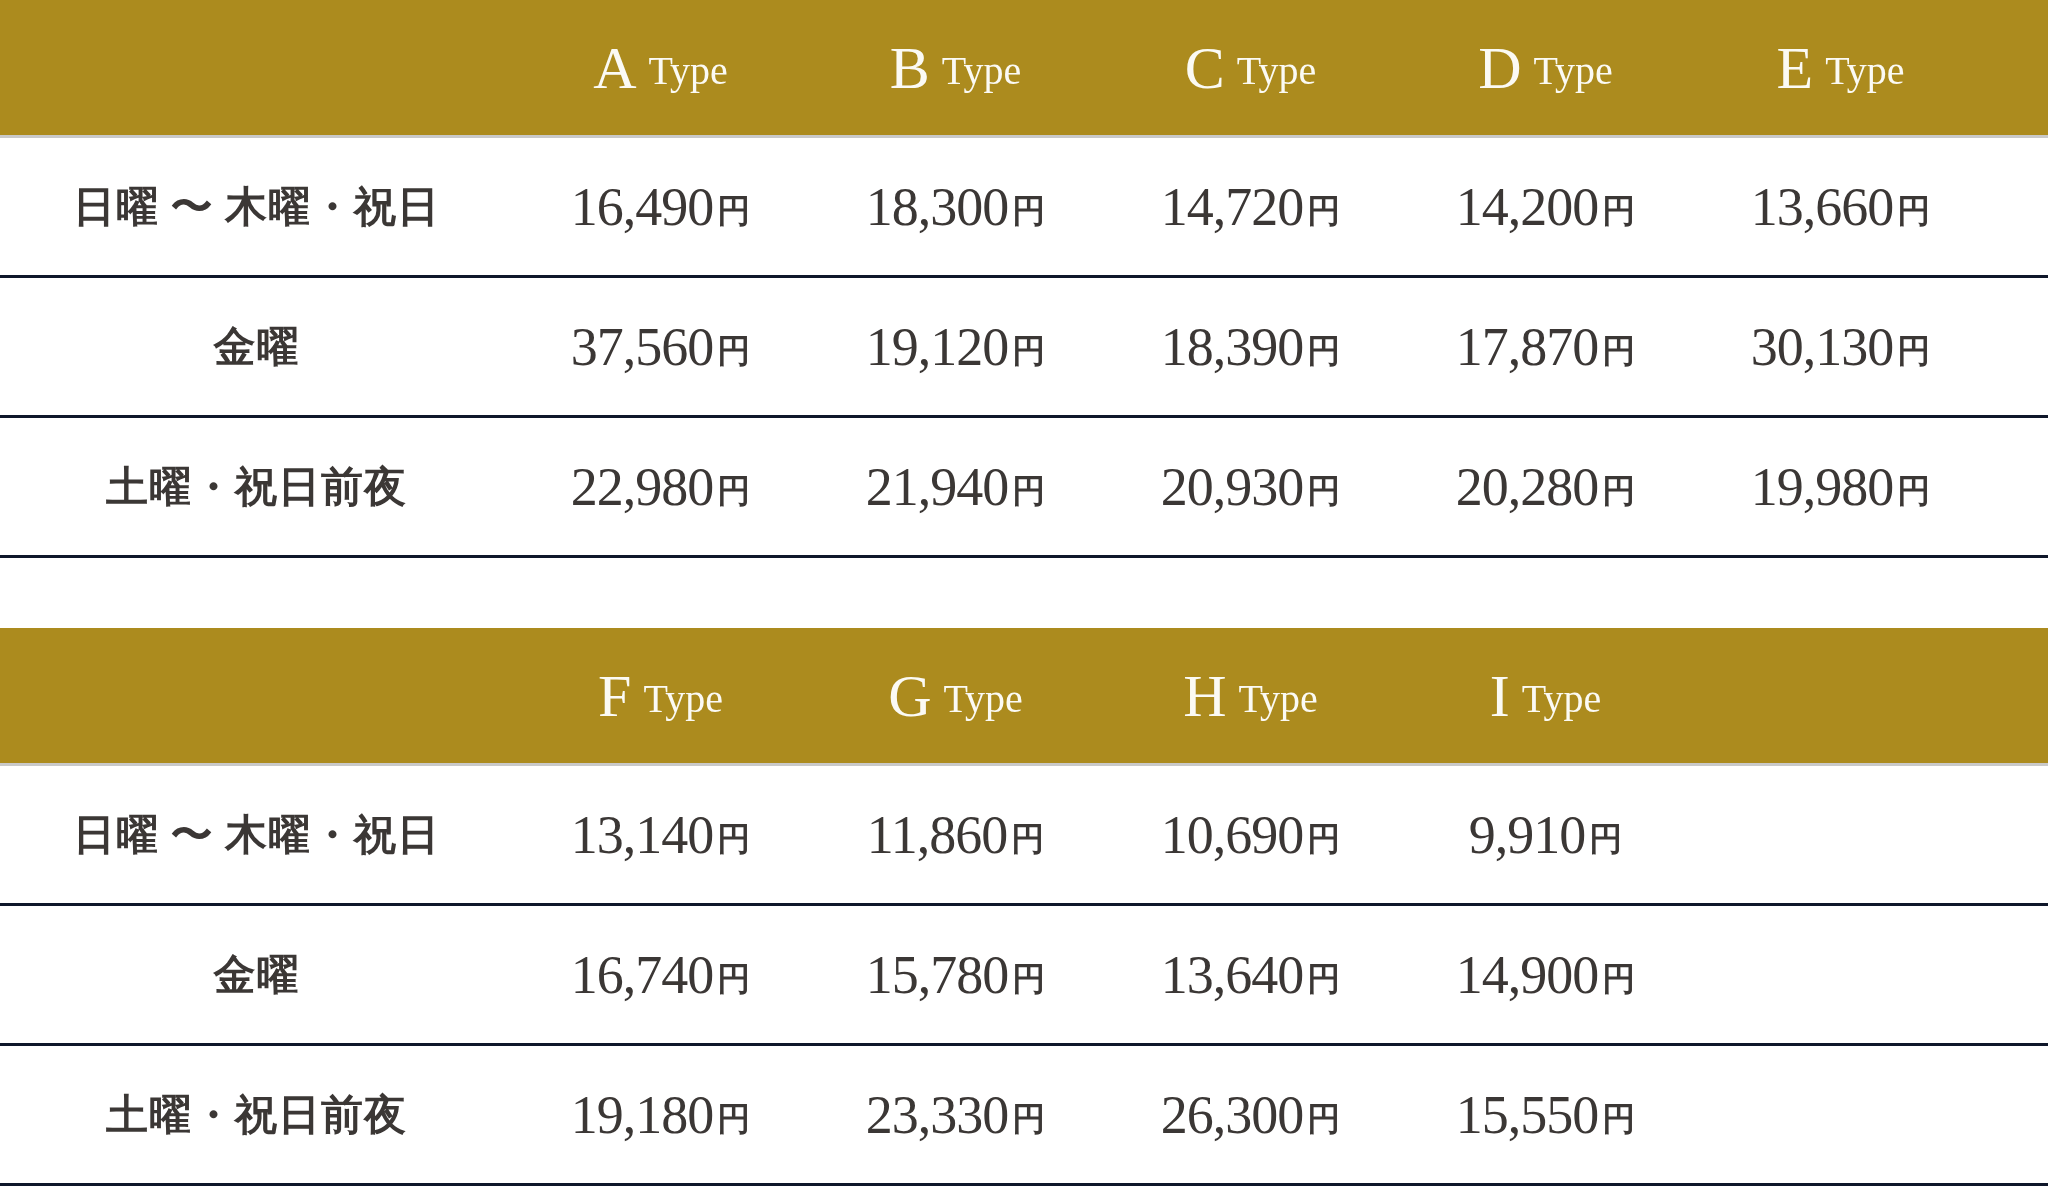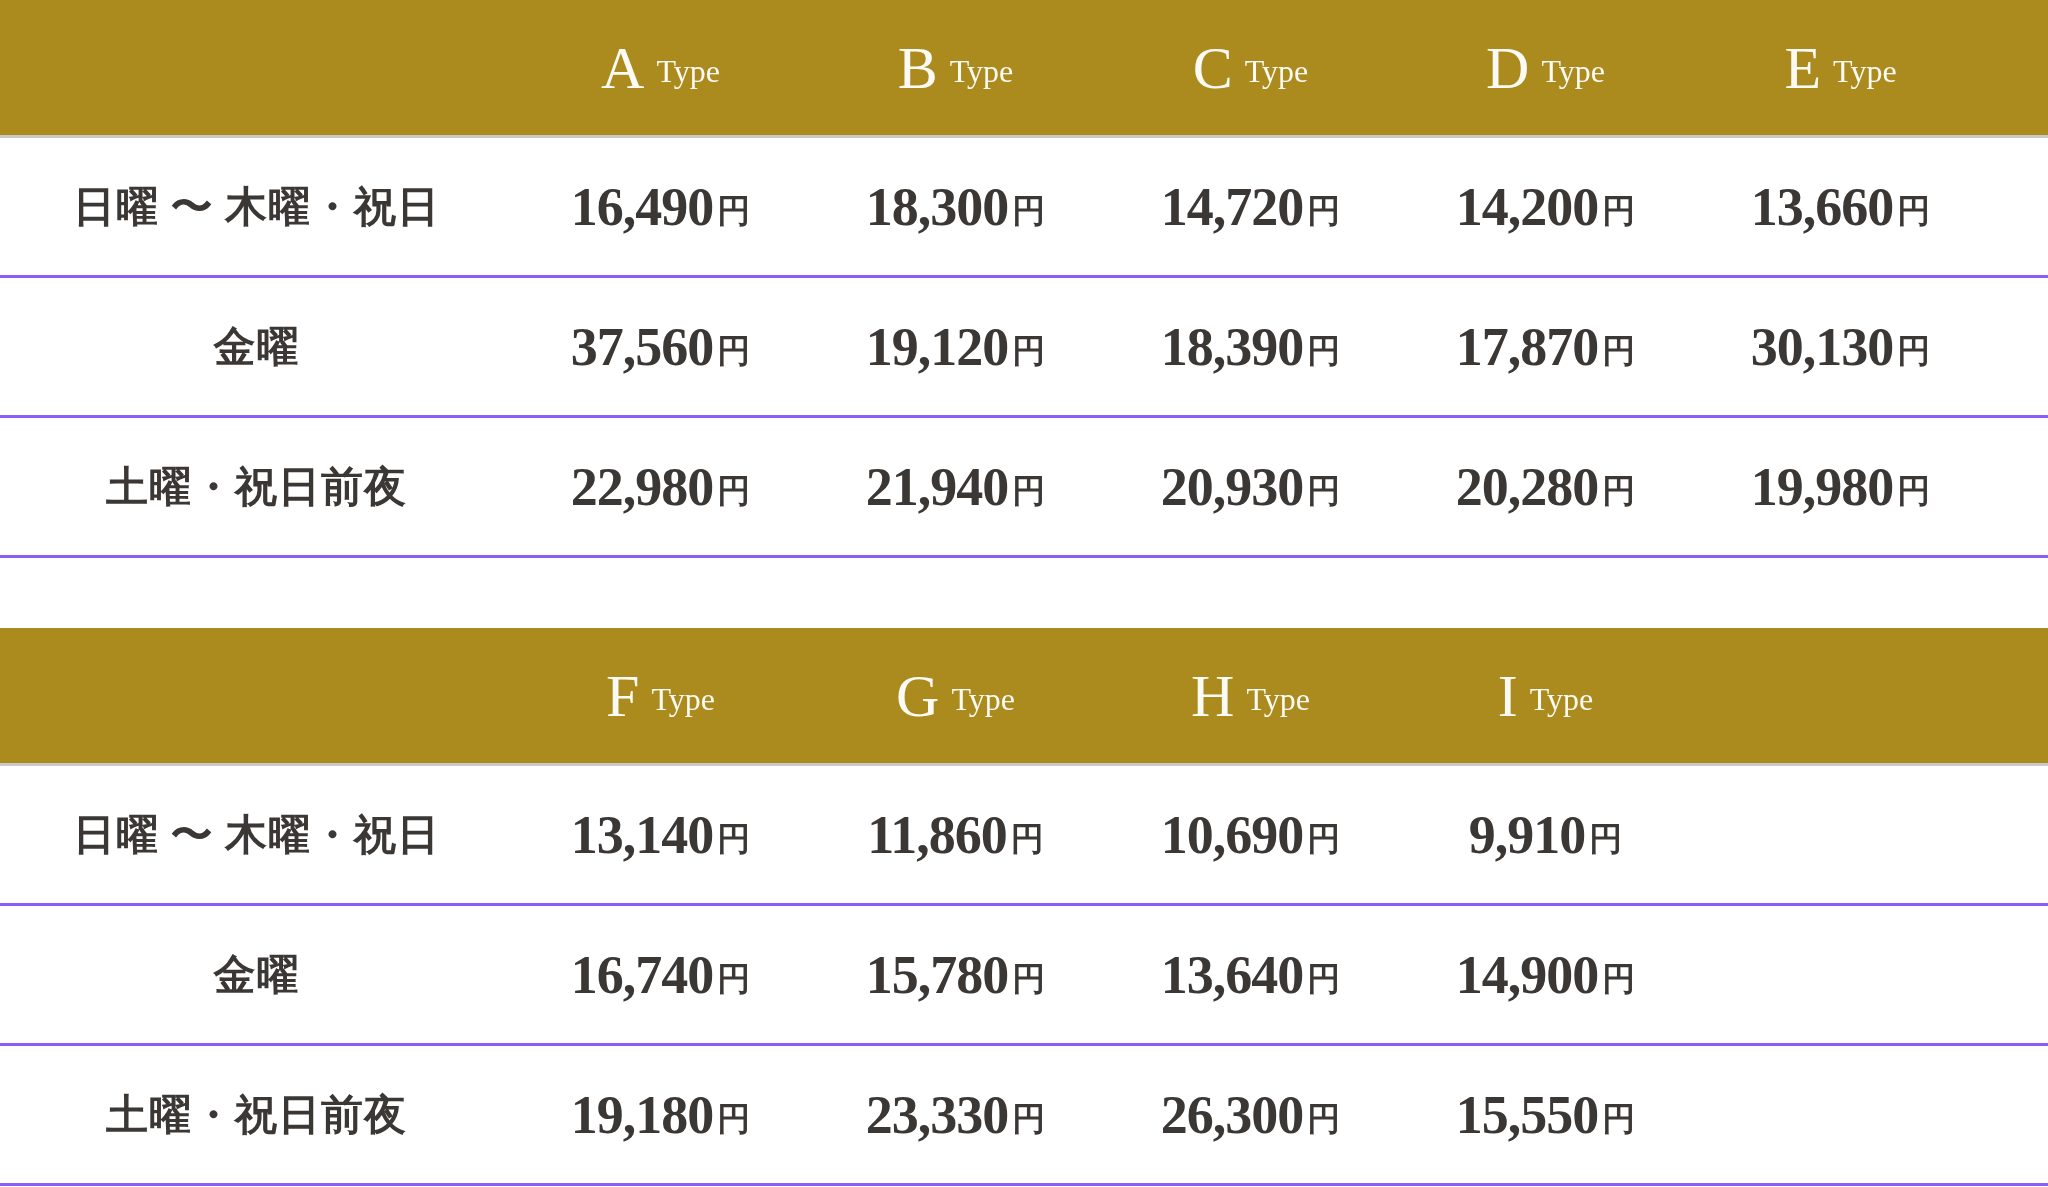--- a/index.html
+++ b/index.html
@@ -34,46 +34,46 @@
     align-items: center;
     justify-content: center;
     color: #FBFAF4;
     white-space: nowrap;
   }
   .type-letter {
     font-size: 60px;
     line-height: 1;
   }
   .type-word {
-    font-size: 32px;
+    font-size: 40px;
     line-height: 1;
     margin-left: 12px;
     padding-top: 6px;
   }
   .trow {
     display: grid;
     grid-template-columns: 513px repeat(5, 295px);
     height: 137px;
-    border-bottom: 3px solid #8b5cf6;
+    border-bottom: 3px solid #0f172a;
     background: #ffffff;
   }
   .td {
     display: flex;
     align-items: center;
     justify-content: center;
     white-space: nowrap;
   }
   .row-label {
     font-size: 42px;
     font-weight: 700;
     letter-spacing: 1px;
   }
   .num {
     font-size: 54px;
-    font-weight: 700;
+    font-weight: 400;
     letter-spacing: -1px;
     line-height: 1;
   }
   .yen {
     font-size: 33px;
     font-weight: 700;
     margin-left: 4px;
     padding-top: 10px;
     line-height: 1;
   }

